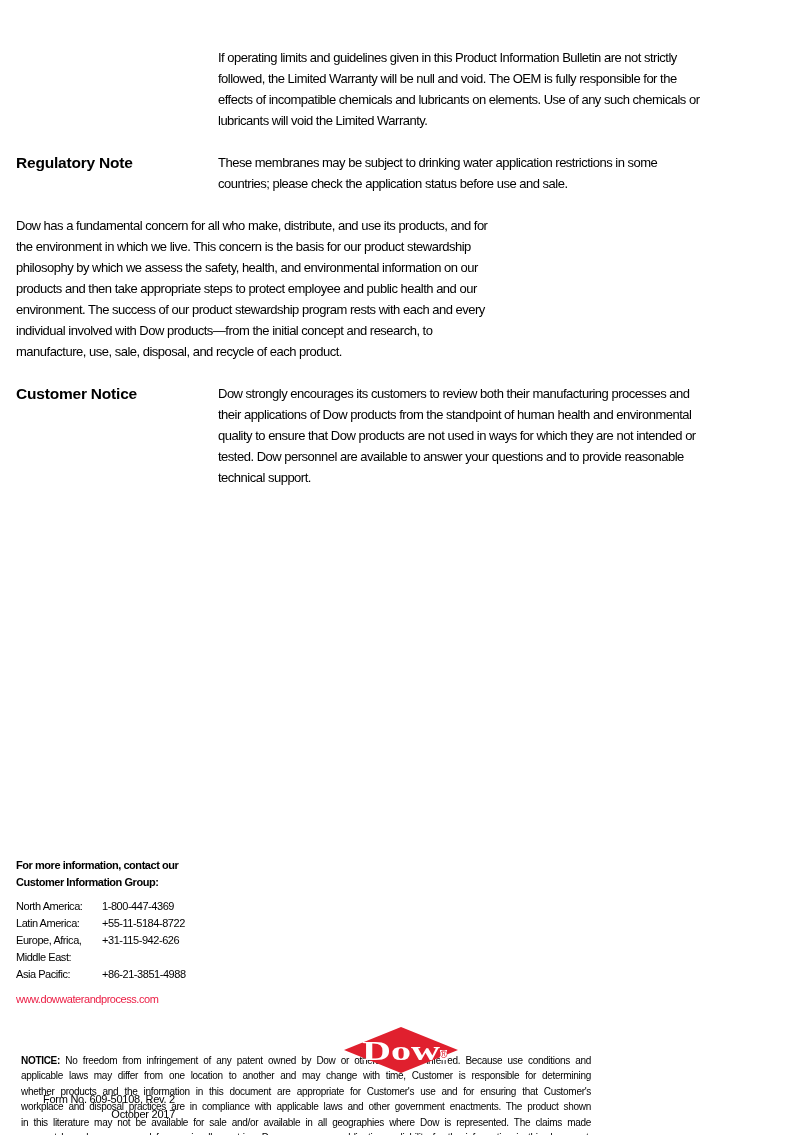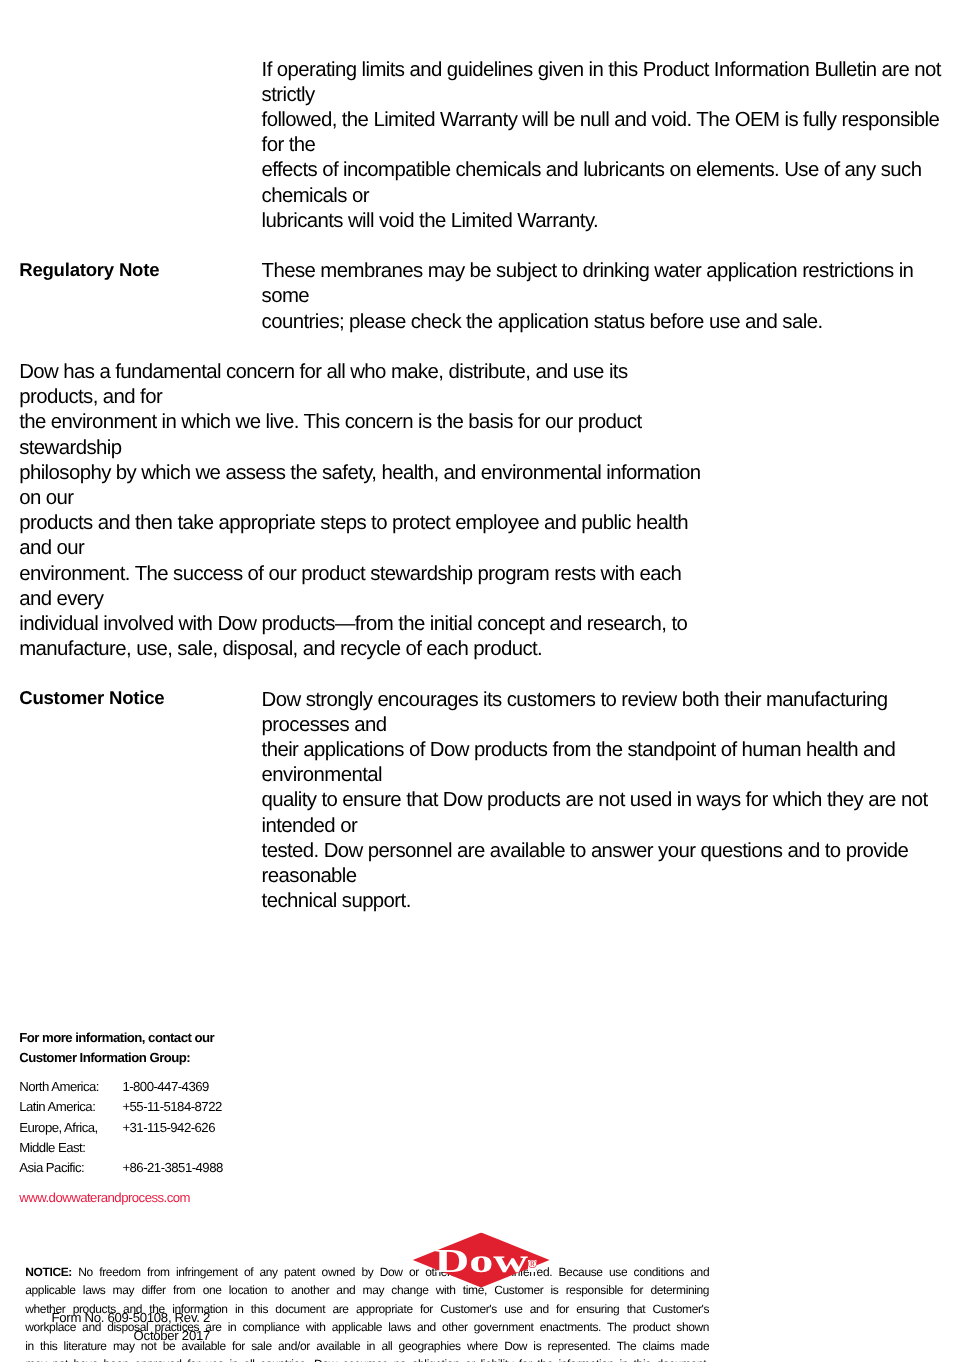--- a/index.html
+++ b/index.html
@@ -23,21 +23,21 @@
     flex: 0 0 202px;
     font-size: 15.5px;
     font-weight: bold;
     line-height: 21px;
     letter-spacing: -0.2px;
     white-space: pre-line;
   }
   .bodytext {
     width: 574px;
     flex: 0 0 574px;
-    font-size: 17px;
+    font-size: 13px;
     line-height: 21px;
     letter-spacing: -0.5px;
     white-space: pre-line;
   }
   .bottom {
     position: absolute;
     top: 857px;
     left: 16px;
     display: flex;
     flex-direction: column;

